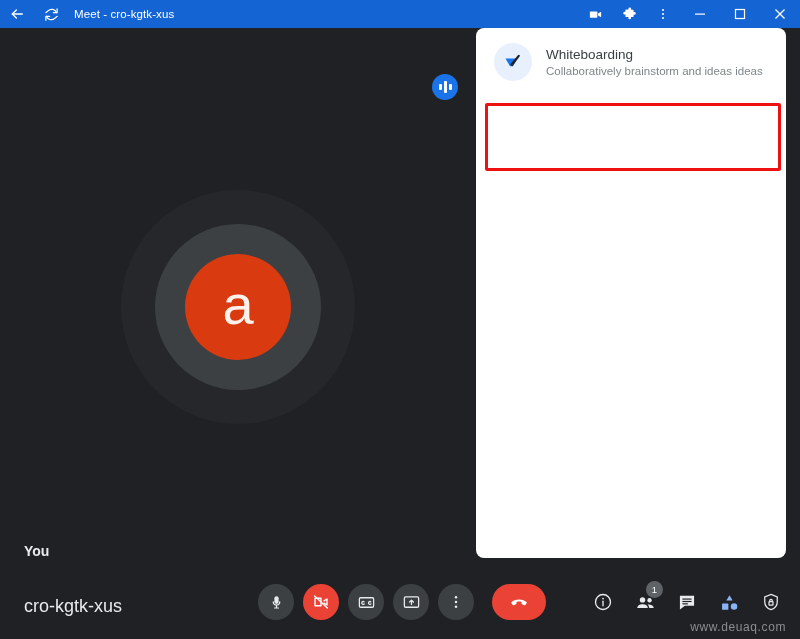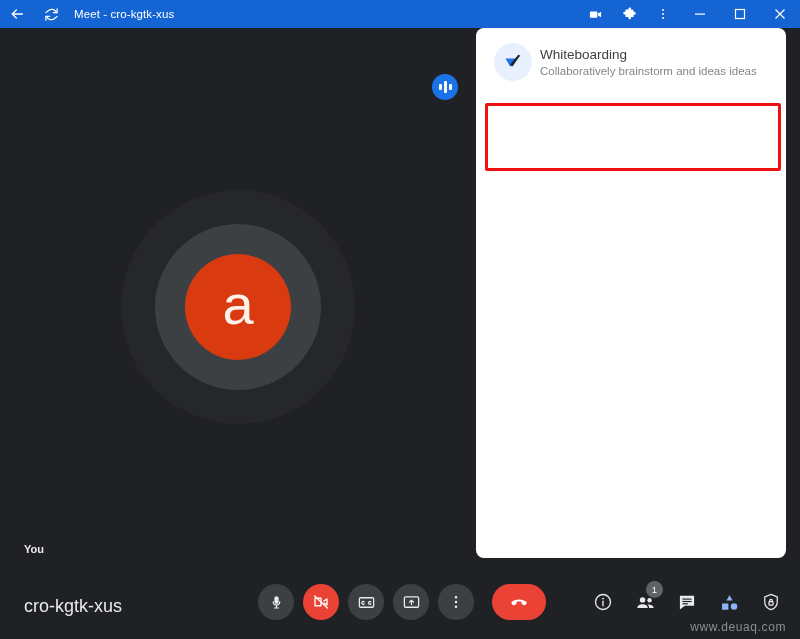--- a/index.html
+++ b/index.html
@@ -95,21 +95,21 @@
     color: #fdf1ec;
     font-size: 56px;
     line-height: 1;
     font-weight: 400;
     margin-top: -4px;
   }
   .you-label {
     position: absolute;
     left: 24px; top: 515px;
     color: #e8eaed;
-    font-size: 11px;
+    font-size: 14px;
     font-weight: bold;
   }
   .audio-pill {
     position: absolute;
     left: 432px; top: 46px;
     width: 26px; height: 26px;
     border-radius: 50%;
     background: #1a73e8;
     display: flex; align-items: center; justify-content: center;
   }
@@ -146,21 +146,21 @@
     color: #5f6368;
     border-radius: 50%;
   }
   .activity-wrap {
     position: relative;
     margin: 3px 8px 0 8px;
   }
   .activity-item {
     display: flex;
     align-items: center;
-    gap: 8px;
+    gap: 14px;
     padding: 12px 10px 12px 10px;
     border-radius: 6px;
     background: #ffffff;
   }
   .activity-icon {
     width: 38px; height: 38px;
     border-radius: 50%;
     background: #e8f0fe;
     flex: 0 0 38px;
     display: flex; align-items: center; justify-content: center;

